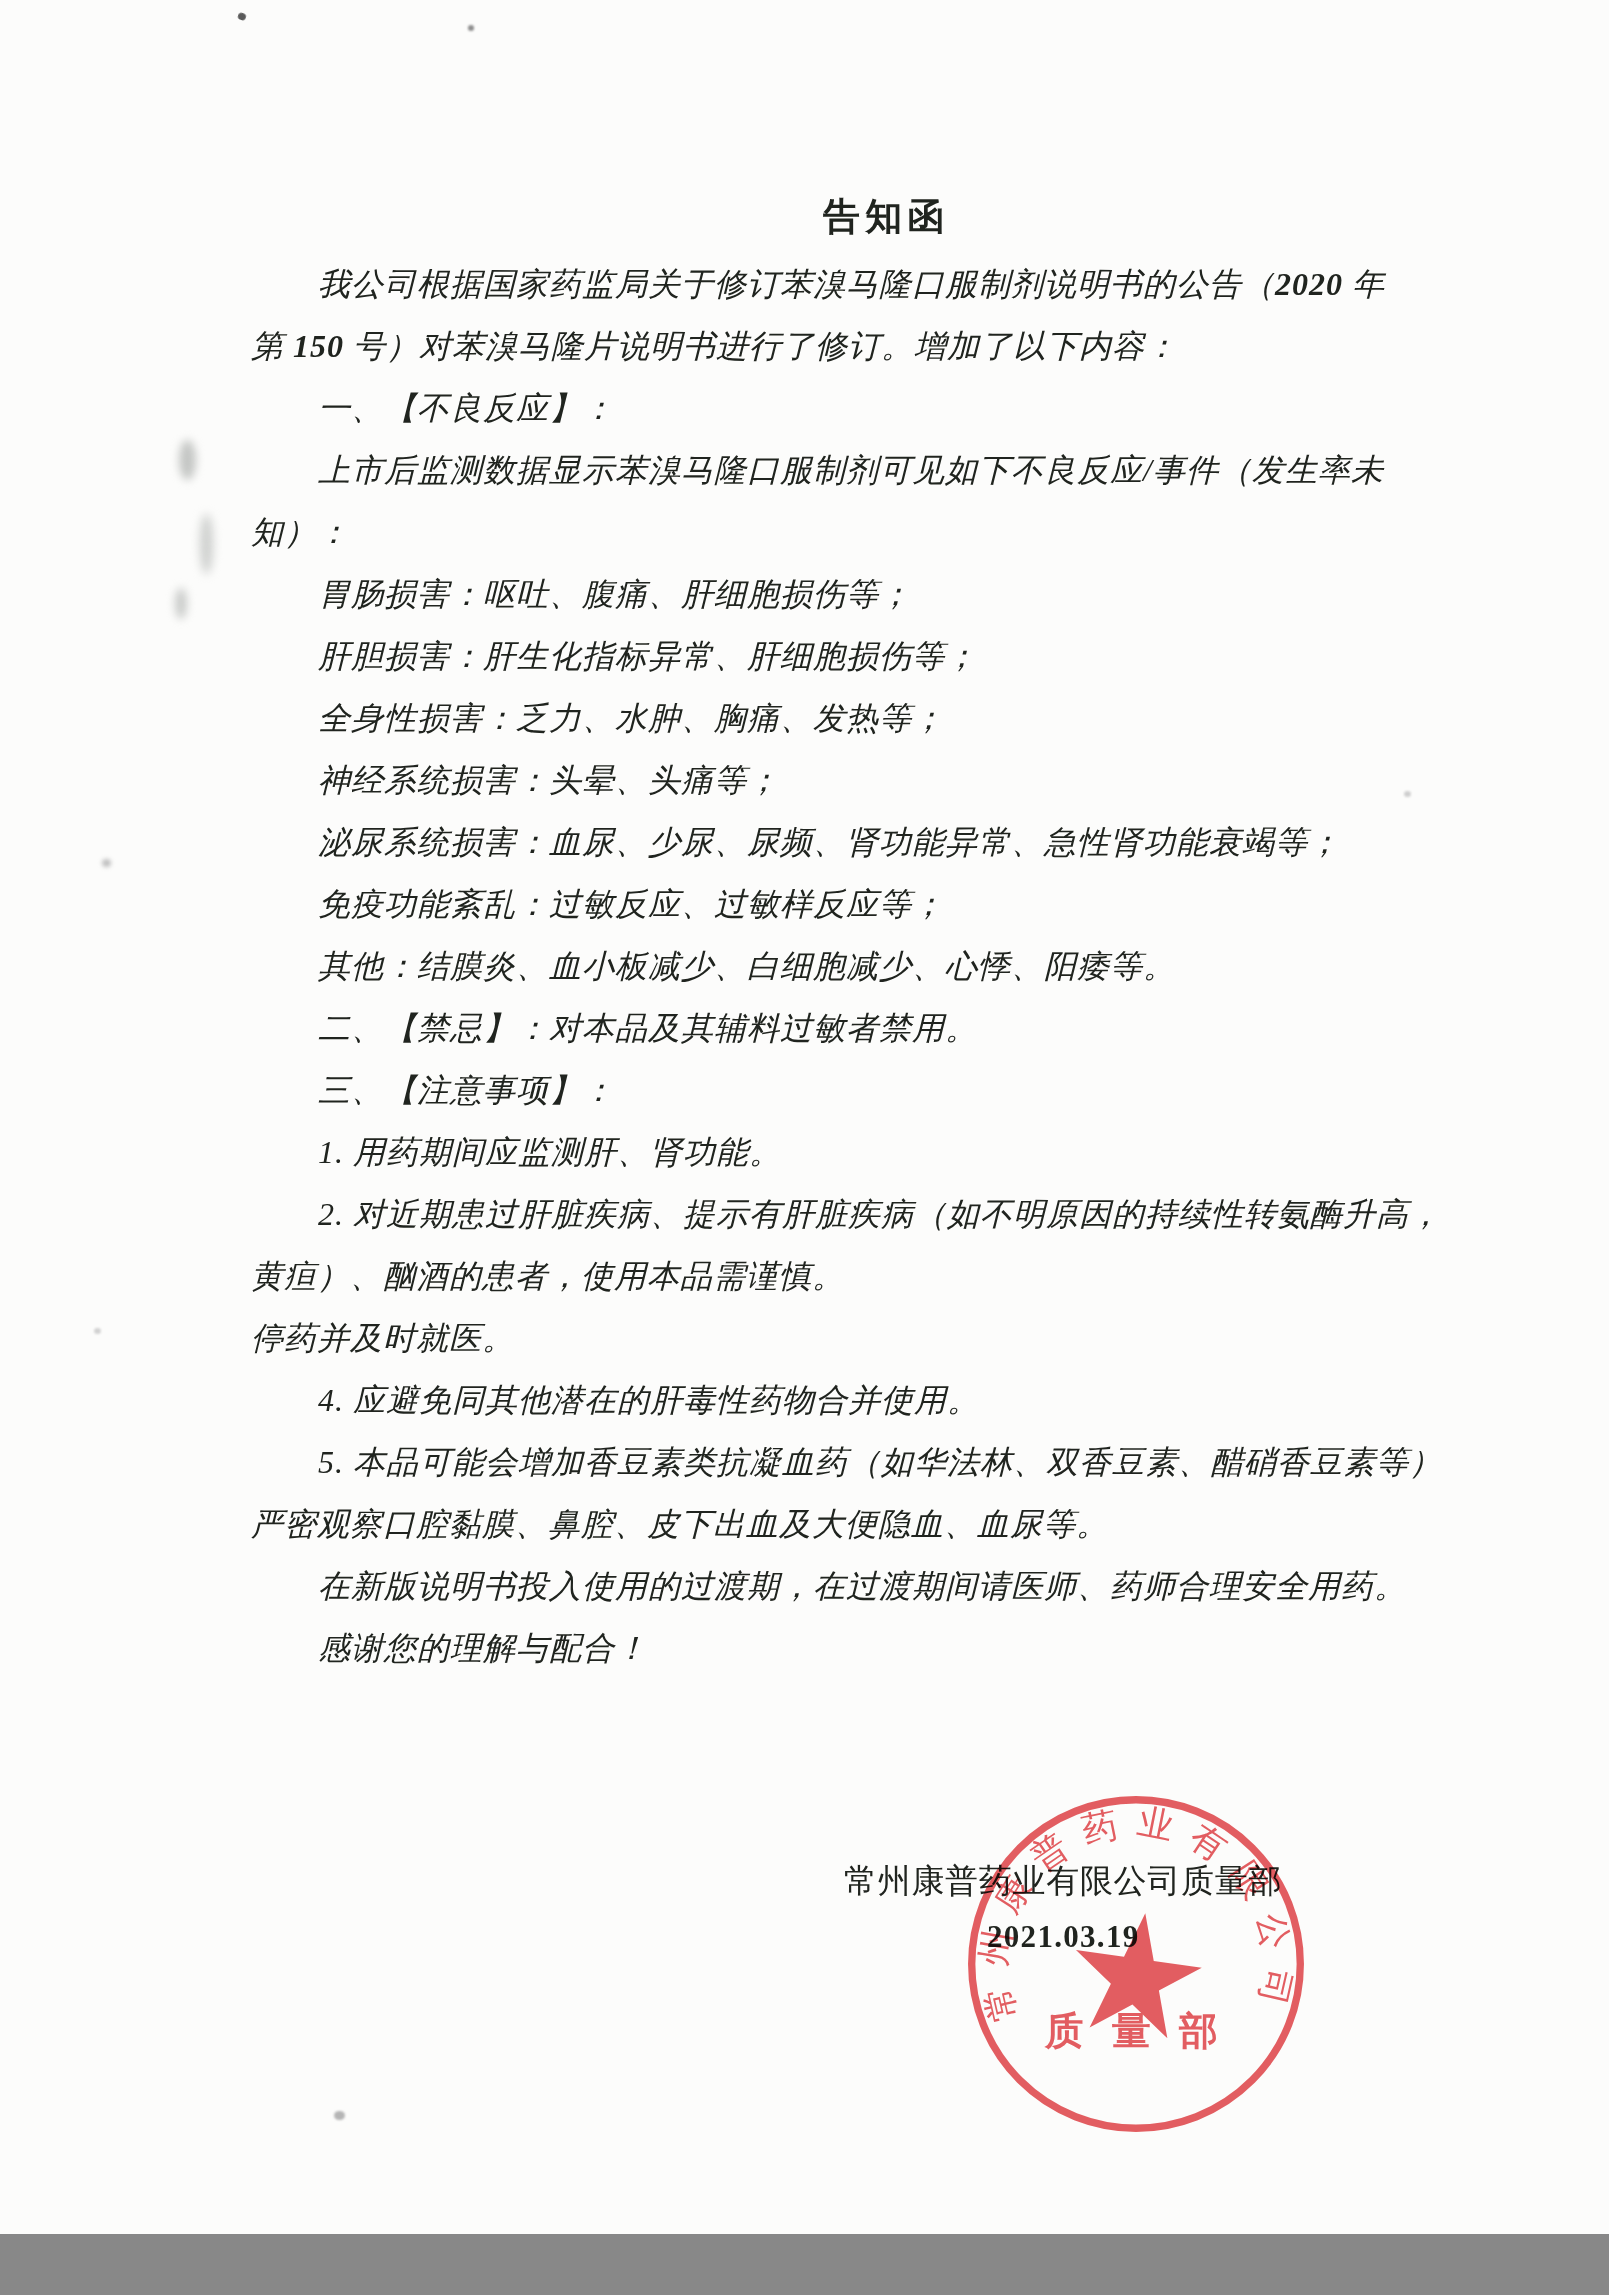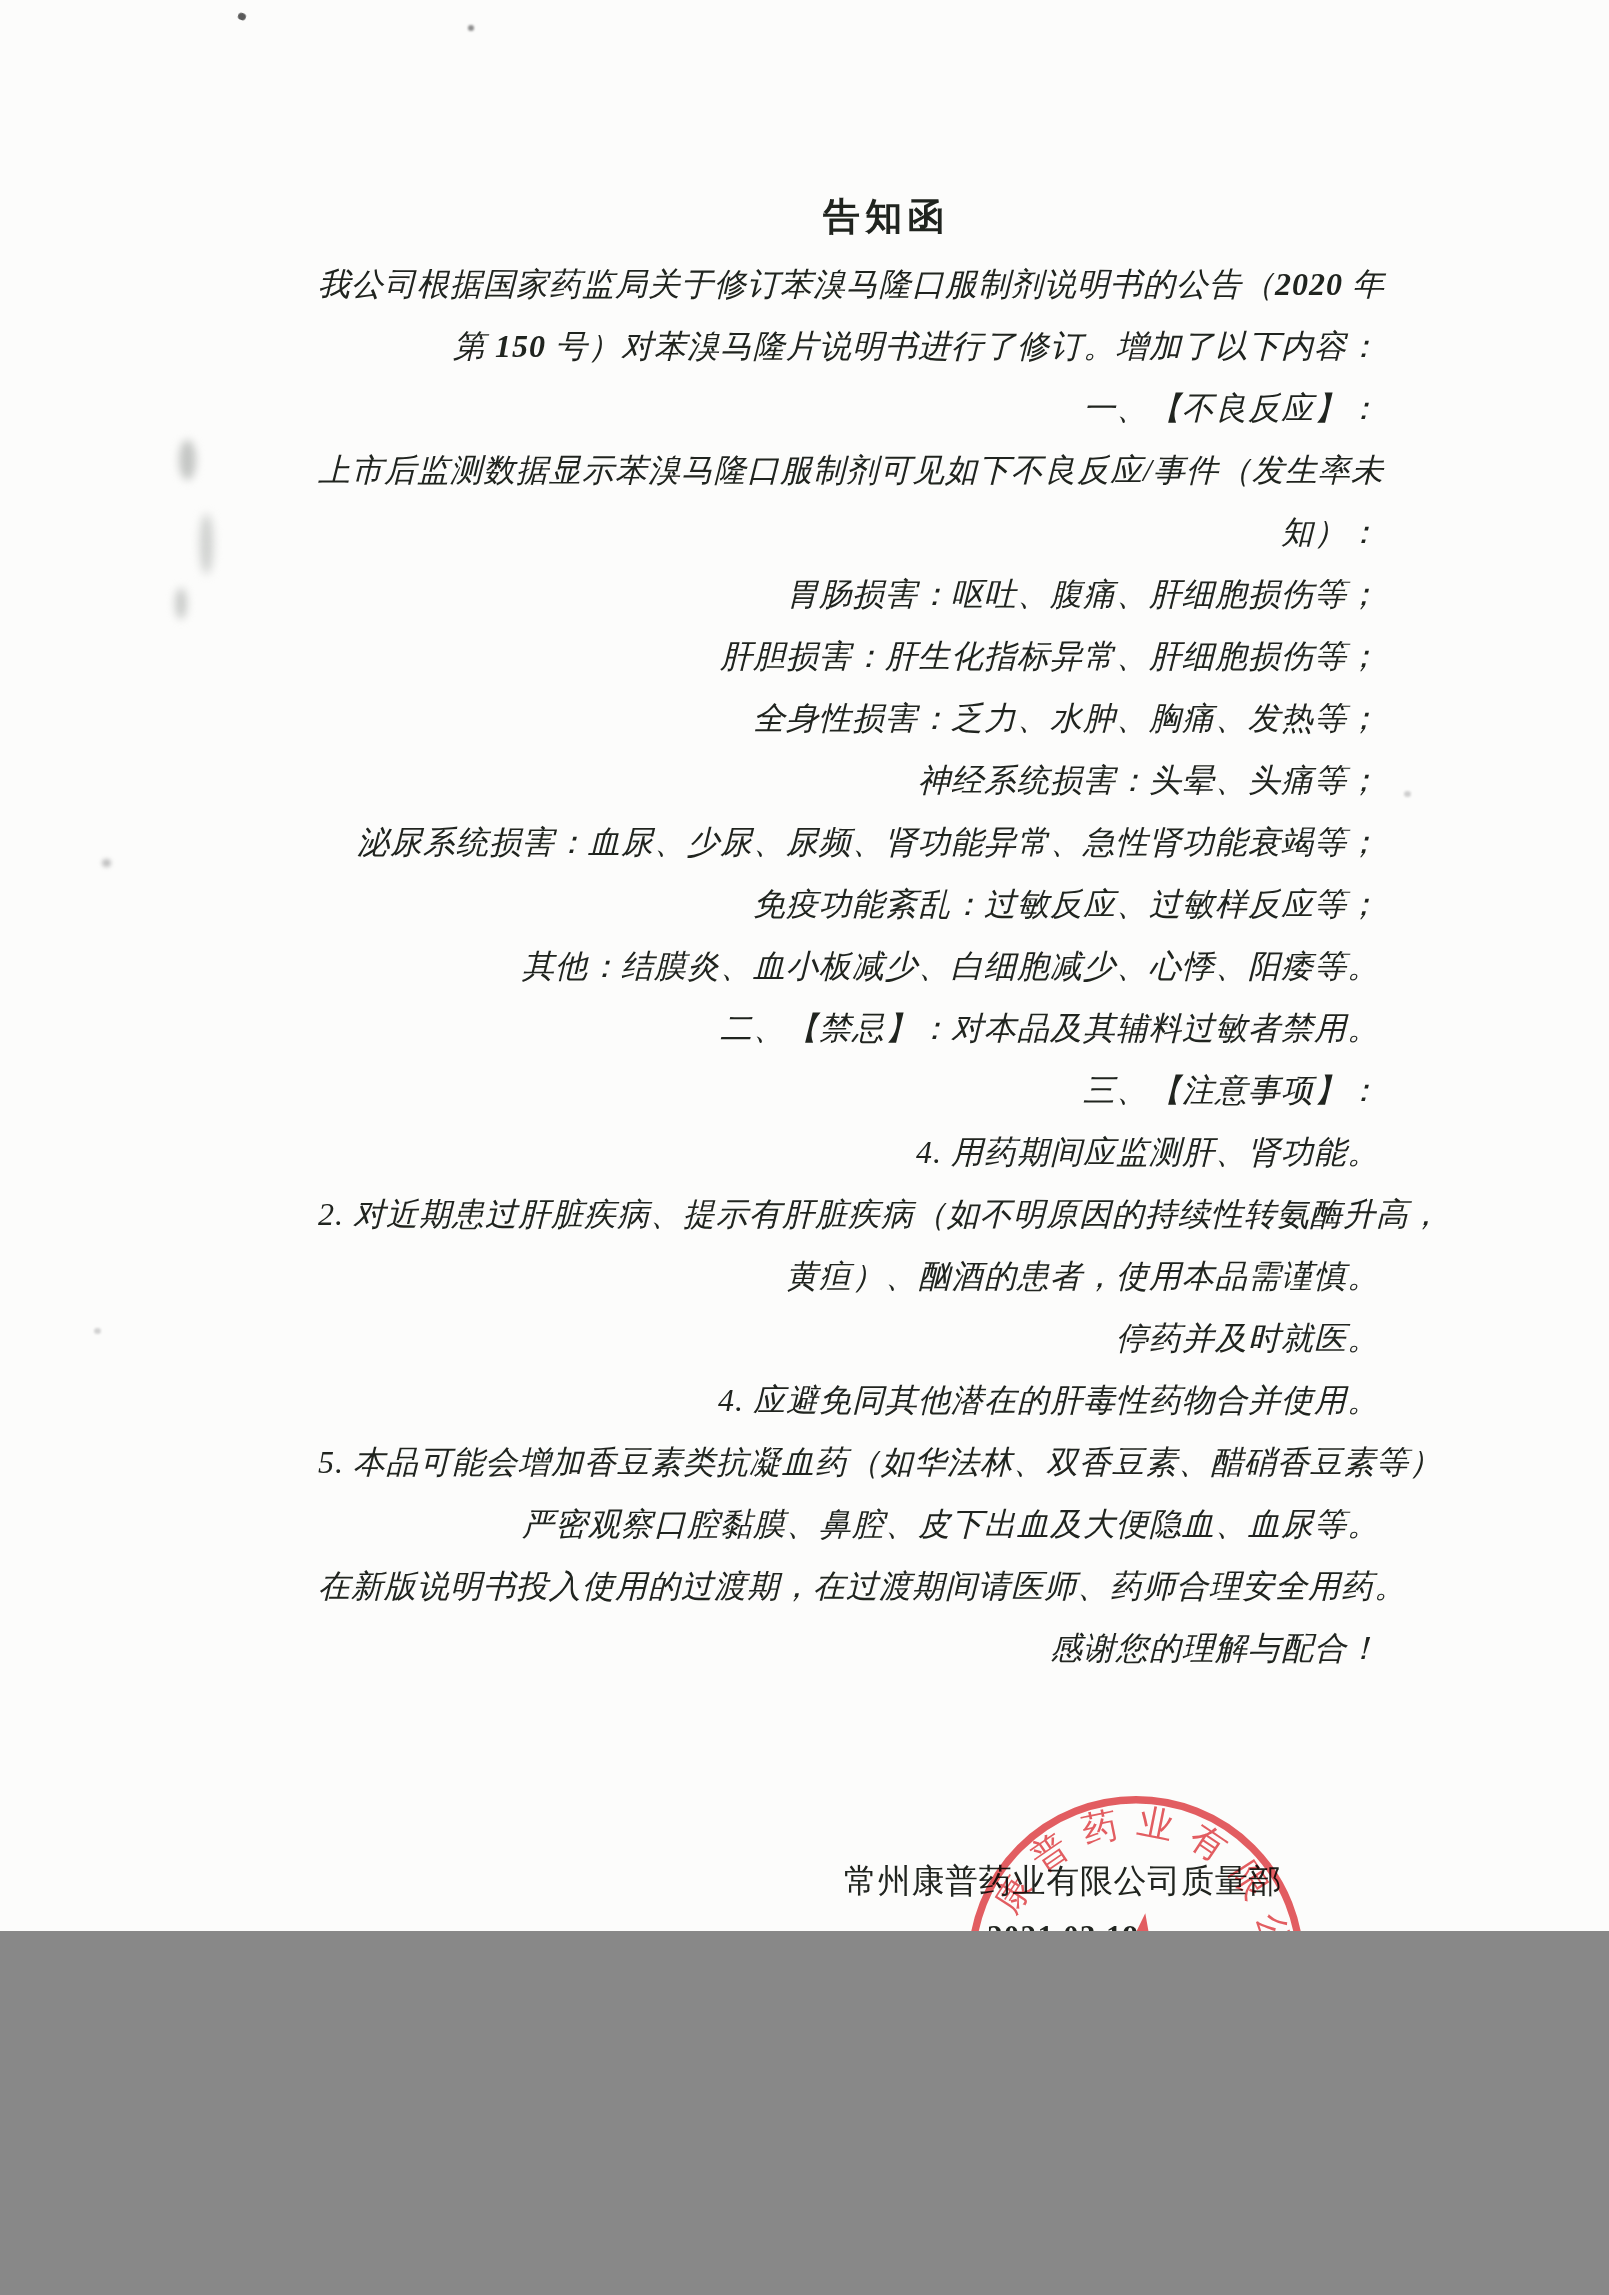--- a/index.html
+++ b/index.html
@@ -1,23 +1,22 @@
 <!DOCTYPE html>
 <html style="--ink: #20241f; --paper: #fcfcfb;font-size:10.7px"><head>
 <meta charset="utf-8">
 <style>
   html,body{margin:0;padding:0;background:#888;}
   .page{
     position:relative;
-    width:1609px;height:1931px;
+    width:1609px;height:2234px;
     background:var(--paper,#fcfcfb);
     overflow:hidden;
     font-family:"Liberation Serif","DejaVu Serif",serif;
     color:var(--ink,#20241f);
-    text-align:right;
   }
   .doc-title{
     position:absolute;left:823px;top:192px;
     font-size:37px;font-weight:bold;letter-spacing:5.3px;
     white-space:nowrap;
   }
   .body-block{
     position:absolute;left:251px;top:253px;width:1129px;font-style:italic;
   }
   .body-block .line{
@@ -66,21 +65,21 @@
       <div class="line">知）：</div>
       <div class="line indent">胃肠损害：呕吐、腹痛、肝细胞损伤等；</div>
       <div class="line indent">肝胆损害：肝生化指标异常、肝细胞损伤等；</div>
       <div class="line indent">全身性损害：乏力、水肿、胸痛、发热等；</div>
       <div class="line indent">神经系统损害：头晕、头痛等；</div>
       <div class="line indent">泌尿系统损害：血尿、少尿、尿频、肾功能异常、急性肾功能衰竭等；</div>
       <div class="line indent">免疫功能紊乱：过敏反应、过敏样反应等；</div>
       <div class="line indent">其他：结膜炎、血小板减少、白细胞减少、心悸、阳痿等。</div>
       <div class="line indent">二、【禁忌】：对本品及其辅料过敏者禁用。</div>
       <div class="line indent">三、【注意事项】：</div>
-      <div class="line indent">4. 用药期间应监测肝、肾功能。</div>
+      <div class="line indent">1. 用药期间应监测肝、肾功能。</div>
       <div class="line indent">2. 对近期患过肝脏疾病、提示有肝脏疾病（如不明原因的持续性转氨酶升高，</div>
       <div class="line">黄疸）、酗酒的患者，使用本品需谨慎。</div>
       <div class="line">停药并及时就医。</div>
       <div class="line indent">4. 应避免同其他潜在的肝毒性药物合并使用。</div>
       <div class="line indent">5. 本品可能会增加香豆素类抗凝血药（如华法林、双香豆素、醋硝香豆素等）</div>
       <div class="line">严密观察口腔黏膜、鼻腔、皮下出血及大便隐血、血尿等。</div>
       <div class="line indent">在新版说明书投入使用的过渡期，在过渡期间请医师、药师合理安全用药。</div>
       <div class="line indent">感谢您的理解与配合！</div>
     </div>
 

